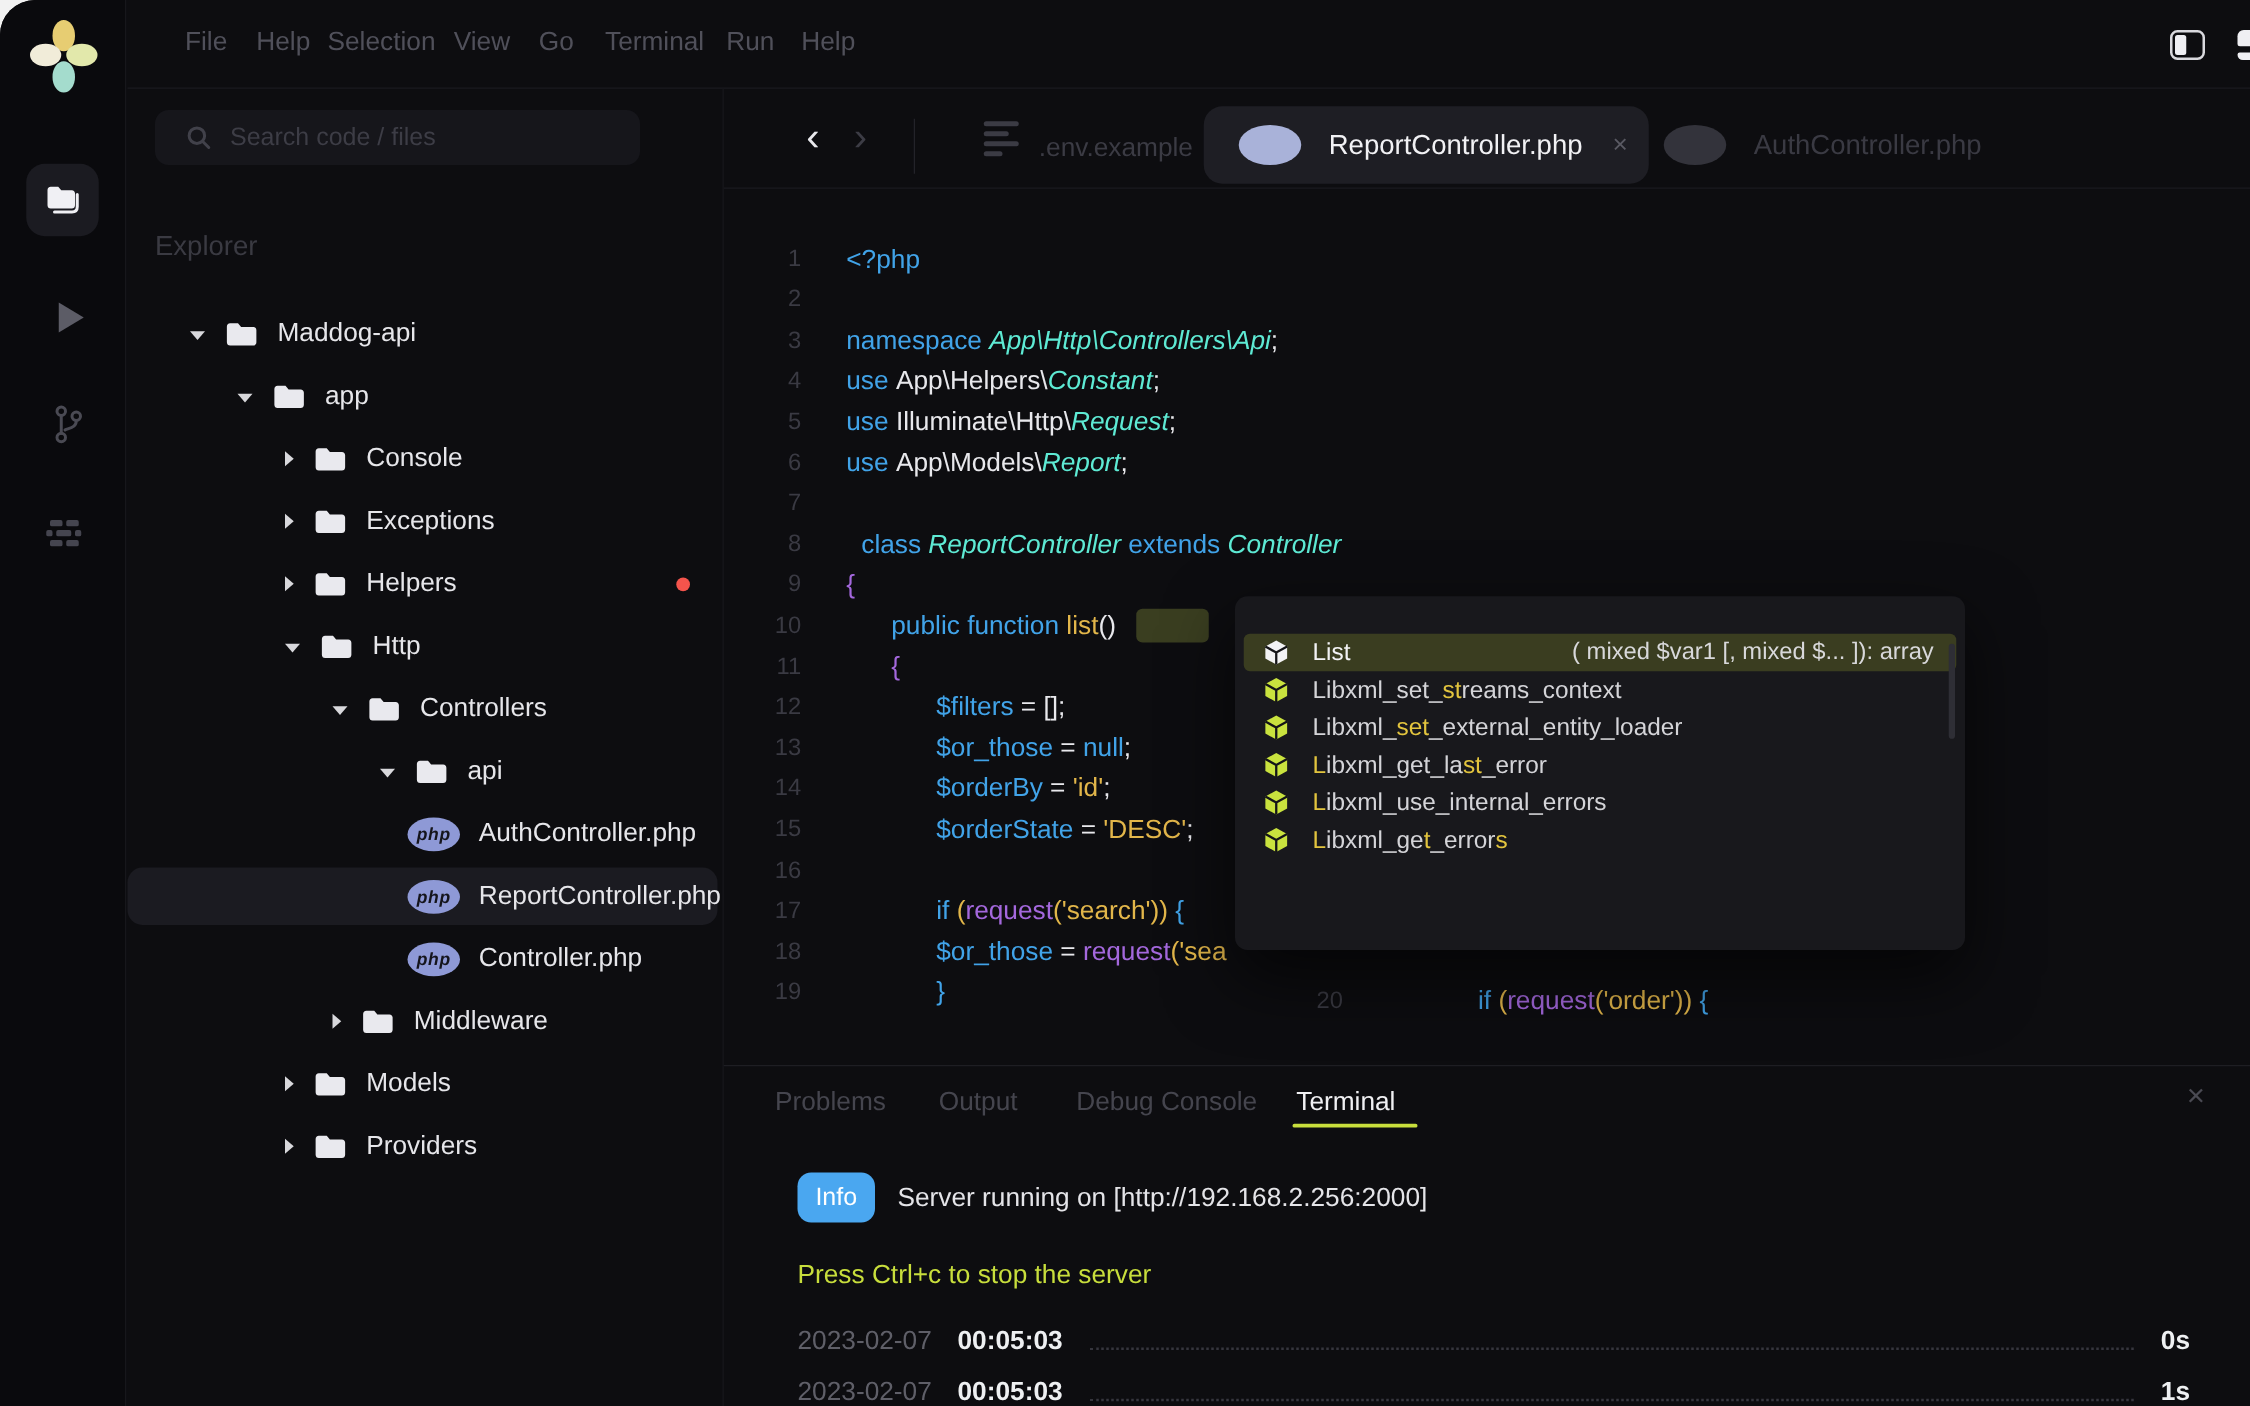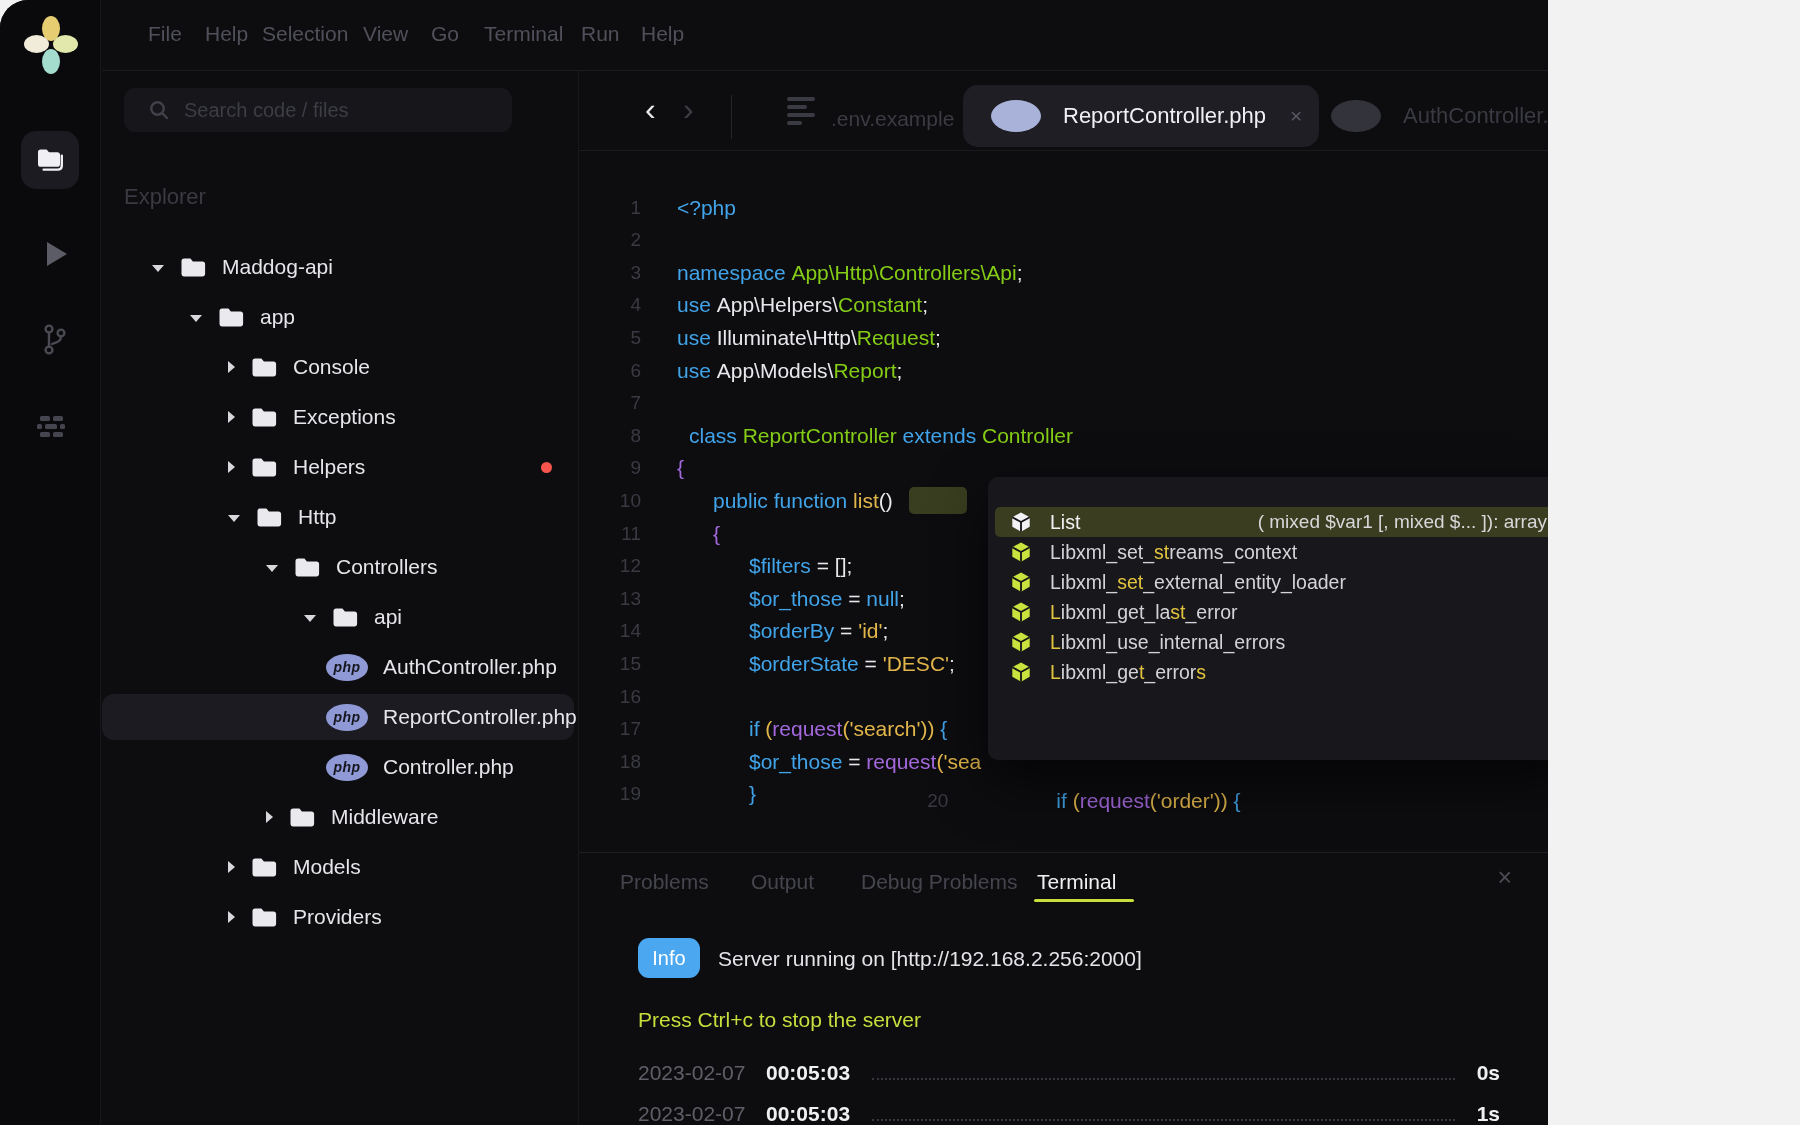--- a/index.html
+++ b/index.html
@@ -1,16 +1,16 @@
 <!DOCTYPE html>
 <html><head>
 <meta charset="utf-8">
 <style>
   html,body{margin:0;padding:0;background:#f2f2f2;}
-  .app{position:relative;width:1548px;height:1125px;background:#0d0d10;
+  .app{position:relative;width:1800px;height:1125px;background:#0d0d10;
        border-radius:28px 0 0 0;overflow:hidden;
        font-family:"Liberation Sans", sans-serif;color:#e8e8ec;}
   
   .div{position:absolute;background:#1a1a1f;}
   .div.h-top{left:102px;right:0;top:70px;height:1px;}
   .div.v-rail{left:100px;top:0;bottom:0;width:1px;background:#17171b;}
   .div.v-expl{left:578px;top:71px;bottom:0;width:1px;background:#17171b;}
   .div.h-tabbar{left:579px;right:0;top:150px;height:1px;}
   .div.h-panel{left:579px;right:0;top:852px;height:1px;background:#1e1e23;}
   
@@ -77,21 +77,21 @@
   .tab-active .tab-label{margin-left:22px;font-size:22px;color:#f1f1f4;}
   .tab-close{margin-left:24px;font-size:21px;color:#5a5a63;}
   .tab-inactive{position:absolute;left:752px;top:14px;display:flex;align-items:center;height:62px;}
   .tab-inactive .tab-badge{background:#33333b;}
   .tab-inactive .tab-label{margin-left:22px;font-size:22px;color:#3a3a43;}
   
   .code{position:absolute;left:579px;top:191px;right:0;height:661px;overflow:hidden;font-size:21px;}
   .code-line{position:absolute;left:0;right:0;height:33px;display:flex;align-items:center;white-space:pre;}
   .lnum{flex:none;width:62px;text-align:right;color:#3a3a43;font-size:19px;}
   .lcode{display:flex;align-items:center;}
-  .c-blue{color:#41a3e8;}.c-lime{color:#84cc16;}.c-gold{color:#e2b64a;}
+  .c-blue{color:#41a3e8;}.c-lime{color:#5eead4;font-style:italic;}.c-gold{color:#e2b64a;}
   .c-purple{color:#a468dd;}.c-white{color:#e8e8ec;}
   .cursor-box{display:inline-block;width:58px;height:27px;background:#3a3e20;border-radius:5px;
               margin-left:16px;vertical-align:middle;}
   
   .popup{position:absolute;left:988px;top:477px;width:584px;height:283px;background:#18181c;
          border-radius:10px;box-shadow:0 22px 55px rgba(0,0,0,.65);padding-top:30px;box-sizing:border-box;}
   .popup-row{height:30px;display:flex;align-items:center;padding-left:22px;white-space:pre;}
   .popup-row.sel{margin:0 7px;padding-left:15px;background:#3a3d20;border-radius:5px;}
   .cube{flex:none;width:22px;height:22px;}
   .cube .body{fill:#c9e23e;}
@@ -353,21 +353,21 @@
         </svg><span class="popup-text"><span class="s-y">L</span><span class="s-w">ibxml_use_internal_errors</span></span></div>
       <div class="popup-row"><svg class="cube" viewBox="0 0 24 24">
           <path class="body" d="M12 1.5 L21.5 6.8 V17.2 L12 22.5 L2.5 17.2 V6.8 Z"></path>
           <path class="lines" d="M2.5 6.8 L12 12 L21.5 6.8 M12 12 V22.5"></path>
         </svg><span class="popup-text"><span class="s-y">L</span><span class="s-w">ibxml_ge</span><span class="s-y">t</span><span class="s-w">_error</span><span class="s-y">s</span></span></div>
     </div>
 
   <div class="panel">
     <span class="ptab" style="left:41px">Problems</span>
     <span class="ptab" style="left:172px">Output</span>
-    <span class="ptab" style="left:282px">Debug Problems</span>
+    <span class="ptab" style="left:282px">Debug Console</span>
     <span class="ptab active" style="left:458px">Terminal</span>
     <span class="ptab-underline"></span>
     <span class="panel-close">×</span>
 
     <div class="info-badge">Info</div>
     <div class="server-text">Server running on [http://192.168.2.256:2000]</div>
     <div class="hint-text">Press Ctrl+c to stop the server</div>
     <div class="logs" id="logs">
         <div class="log-row" style="top: 0px;">
           <span class="log-date">2023-02-07</span>

